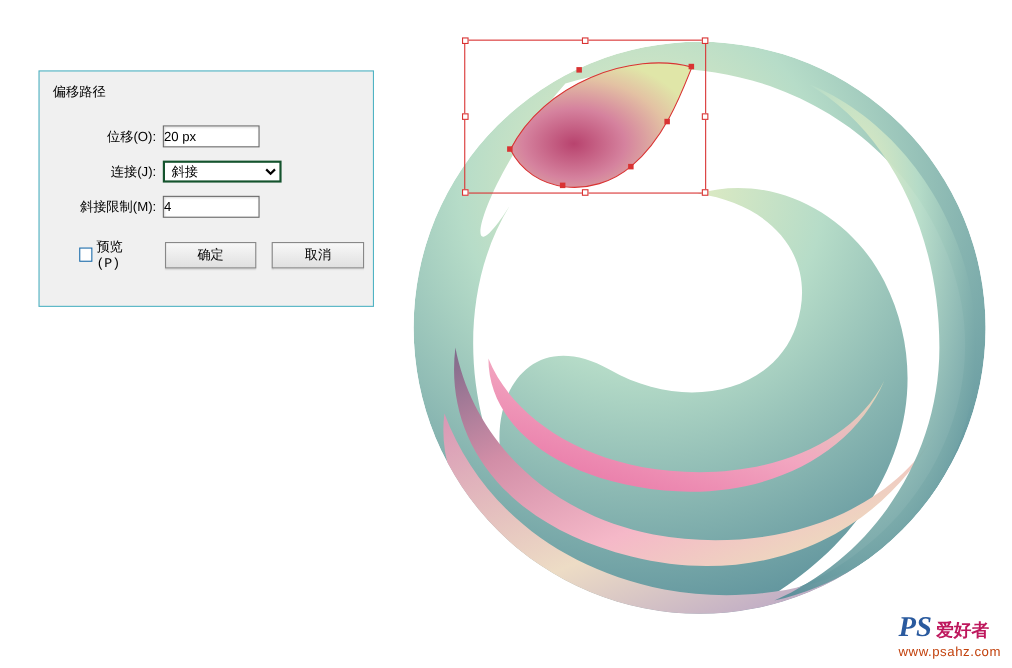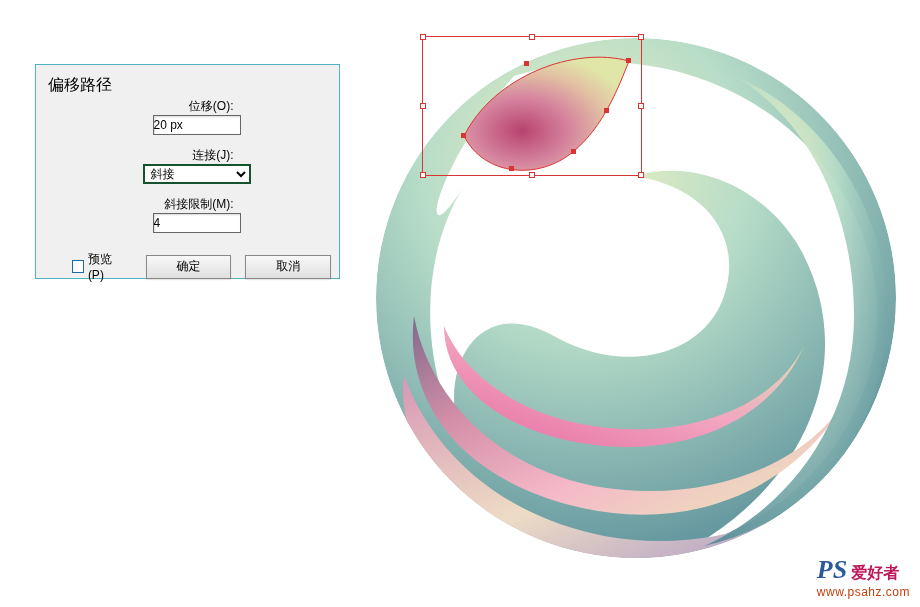--- a/index.html
+++ b/index.html
@@ -18,30 +18,30 @@
       left: 35px;
       top: 64px;
       width: 305px;
       height: 215px;
       background: #f0f0f0;
       border: 1px solid #4fb3c4;
       padding: 8px;
     }
     
     .dialog-title {
-      font-size: 16px;
+      font-size: 12px;
+      margin-bottom: 20px;
       padding: 2px 4px;
     }
     
     .field-row {
       display: flex;
       align-items: center;
       margin-bottom: 12px;
       padding-left: 18px;
-      flex-direction: column;
     }
     
     .field-label {
       width: 86px;
       text-align: right;
       font-size: 12px;
       padding-right: 6px;
     }
     
     .text-input {
@@ -69,20 +69,21 @@
       margin-top: 18px;
       padding-left: 28px;
       gap: 14px;
     }
     
     .checkbox-wrap {
       display: flex;
       align-items: center;
       gap: 4px;
       margin-right: 8px;
+      font-family: Liberation Mono, monospace;
     }
     
     .checkbox {
       width: 13px;
       height: 13px;
       border: 1px solid #1a6aa8;
       background: #fff;
     }
     
     .btn {

